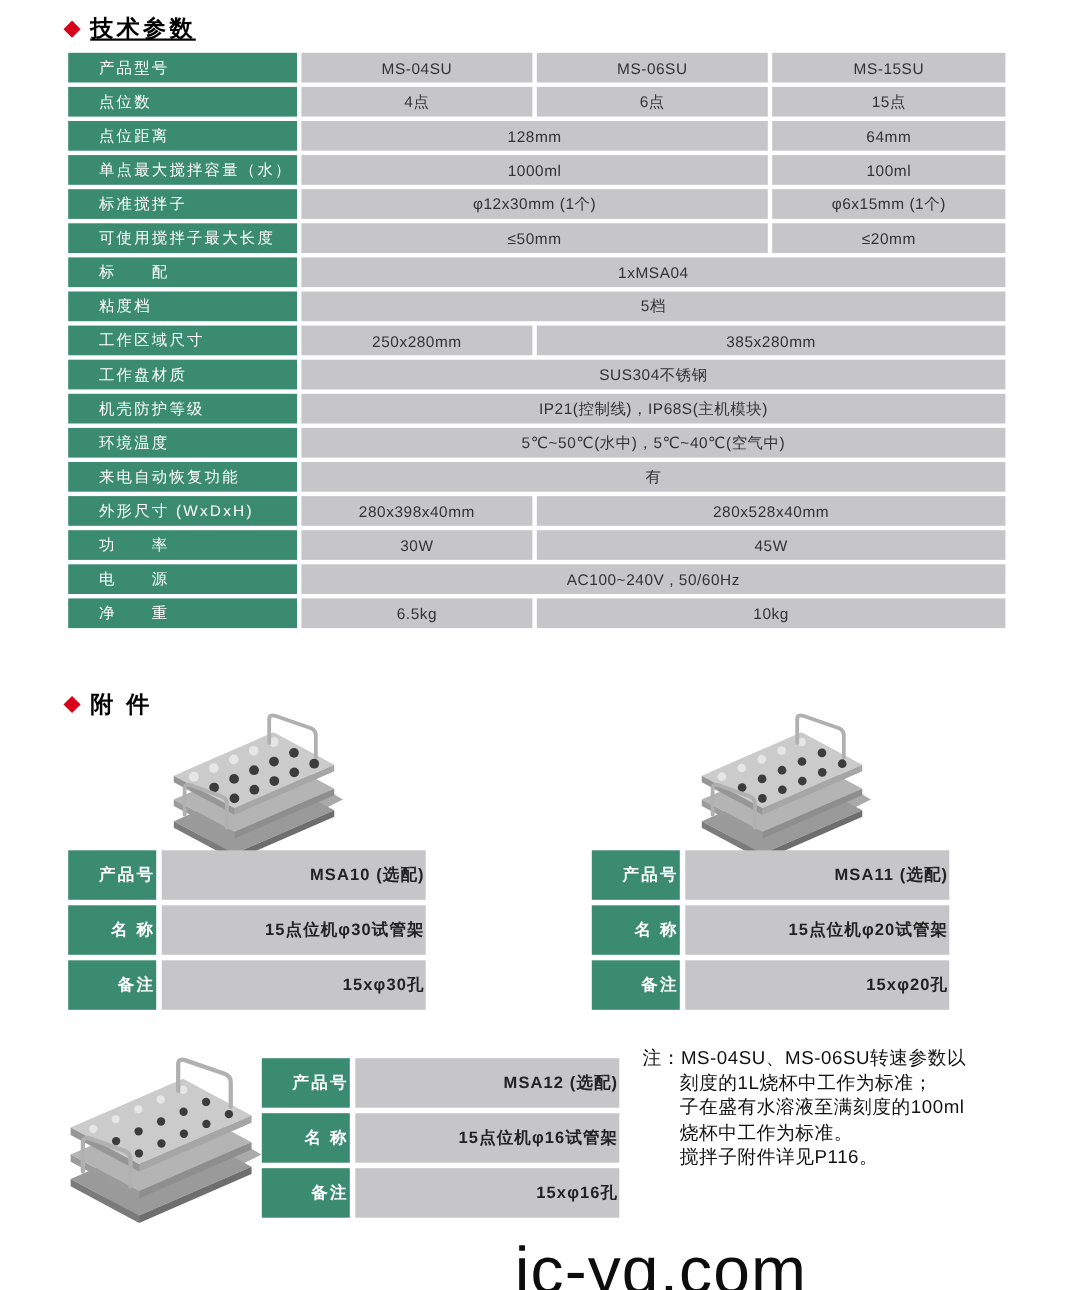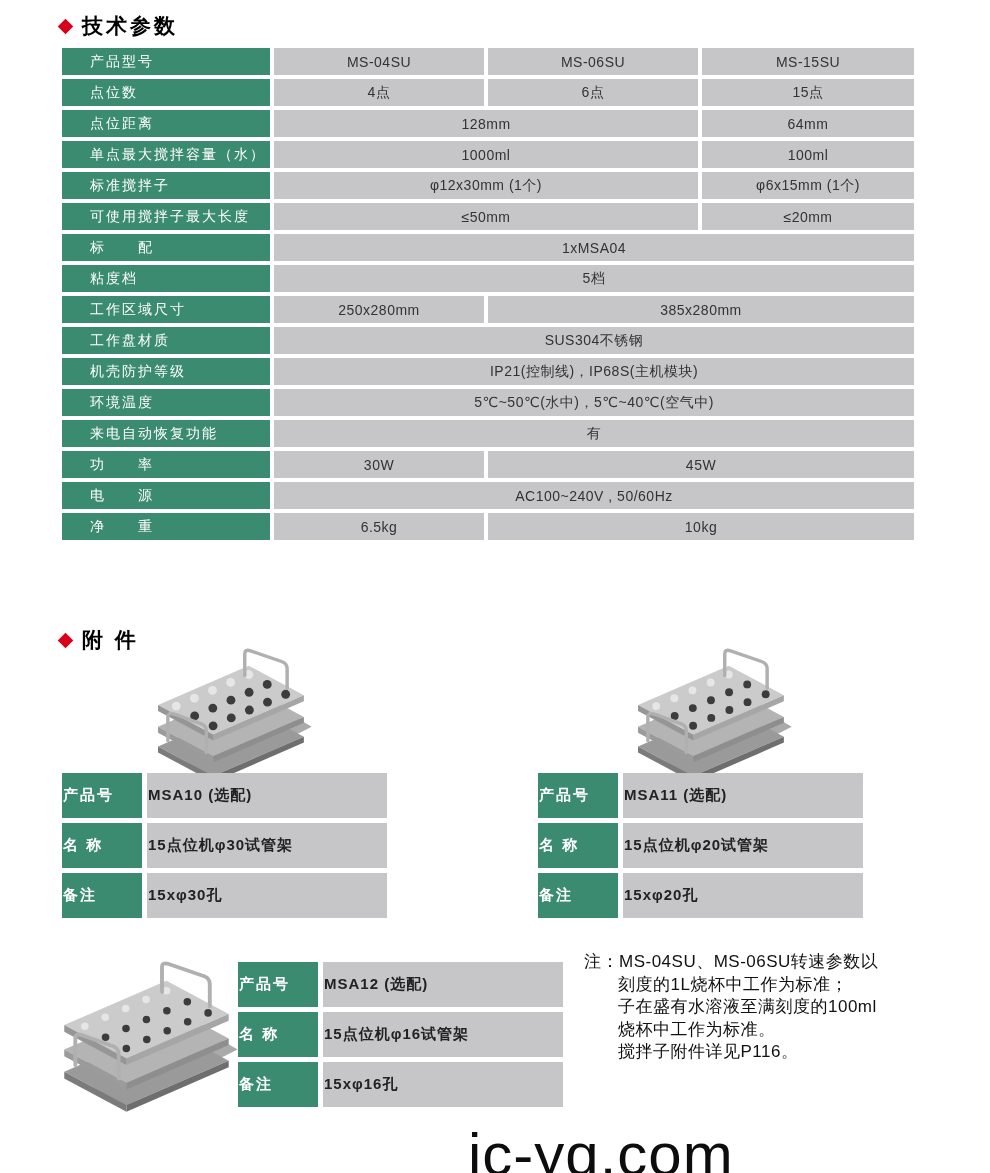--- a/index.html
+++ b/index.html
@@ -36,21 +36,21 @@
     padding-left:28px;letter-spacing:2px;
   }
   table.spec td.val{
     background:var(--cell-gray);color:var(--value-text);letter-spacing:0.5px;
   }
   
   table.acc{
     position:absolute;border-collapse:separate;border-spacing:5px;table-layout:fixed;
   }
   table.acc td{
-    height:43px;text-align:left;vertical-align:middle;font-size:15px;white-space:nowrap;
+    height:43px;text-align:right;vertical-align:middle;font-size:15px;white-space:nowrap;
   }
   table.acc td.lbl{
     background:var(--header-green);color:#fff;letter-spacing:2px;font-weight:600;
   }
   table.acc td.val{
     background:var(--cell-gray);color:#222;font-weight:600;letter-spacing:1px;
   }
   #msa10{left:57px;top:768px;}
   #msa11{left:533px;top:768px;}
   #msa12{left:233px;top:957px;}
@@ -63,21 +63,21 @@
   .note{
     position:absolute;left:584px;top:951px;width:400px;
     font-size:17px;line-height:22.5px;color:#111;letter-spacing:0.5px;
   }
   .note .ind{padding-left:34px;}
   
   .watermark{
     position:absolute;left:468px;top:1096px;
     font-size:60px;color:#0d0d0d;letter-spacing:1px;margin-top:24px;
   }
-  #h-specs{left:60px;top:12px;}
+  #h-specs{left:60px;top:12px;text-decoration:underline;}
   #h-acc{left:60px;top:626px;}
 </style>
 </head>
 <body>
 
 <div class="heading" id="h-specs">
   <span class="diamond"></span>
   <span>技术参数</span>
 </div>
 
@@ -142,20 +142,25 @@
     <td class="lbl">机壳防护等级</td>
     <td class="val" colspan="3">IP21(控制线)，IP68S(主机模块)</td>
   </tr>
   <tr>
     <td class="lbl">环境温度</td>
     <td class="val" colspan="3">5℃~50℃(水中)，5℃~40℃(空气中)</td>
   </tr>
   <tr>
     <td class="lbl">来电自动恢复功能</td>
     <td class="val" colspan="3">有</td>
+  </tr>
+  <tr>
+    <td class="lbl">外形尺寸 (WxDxH)</td>
+    <td class="val">280x398x40mm</td>
+    <td class="val" colspan="2">280x528x40mm</td>
   </tr>
   <tr>
     <td class="lbl">功　　率</td>
     <td class="val">30W</td>
     <td class="val" colspan="2">45W</td>
   </tr>
   <tr>
     <td class="lbl">电　　源</td>
     <td class="val" colspan="3">AC100~240V , 50/60Hz</td>
   </tr>

